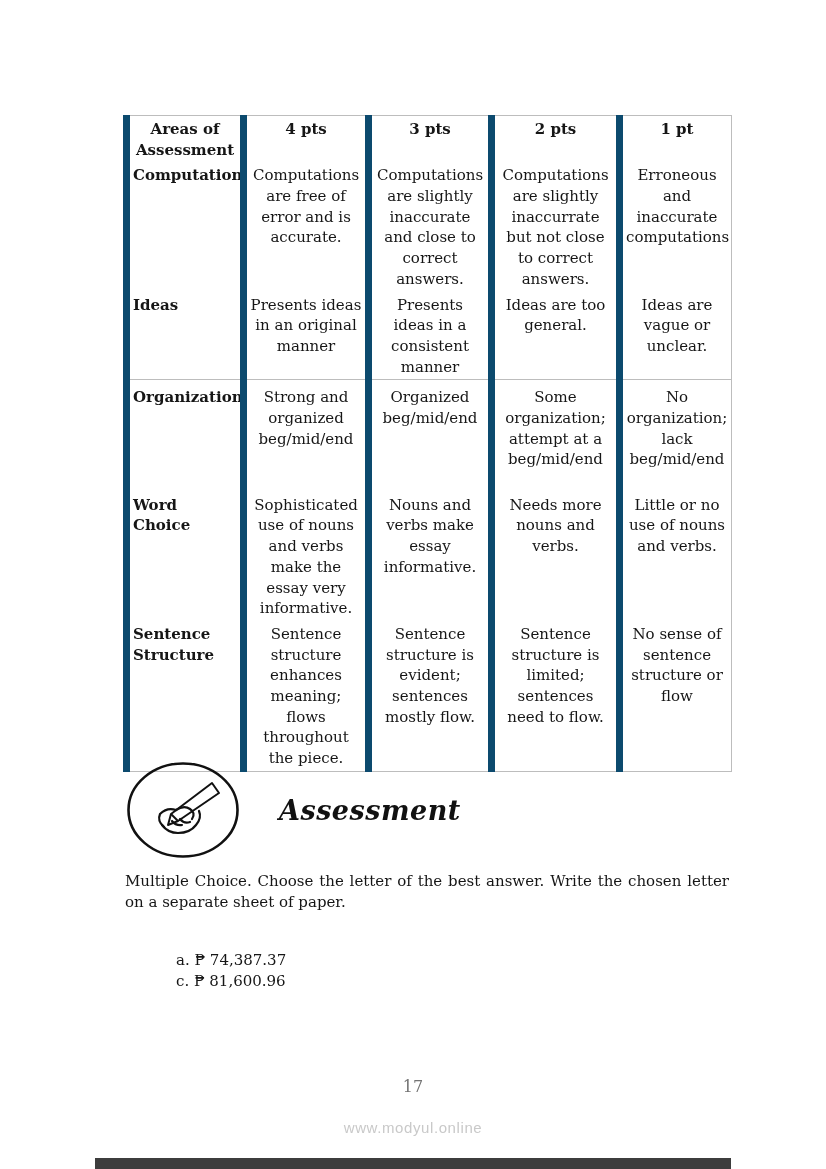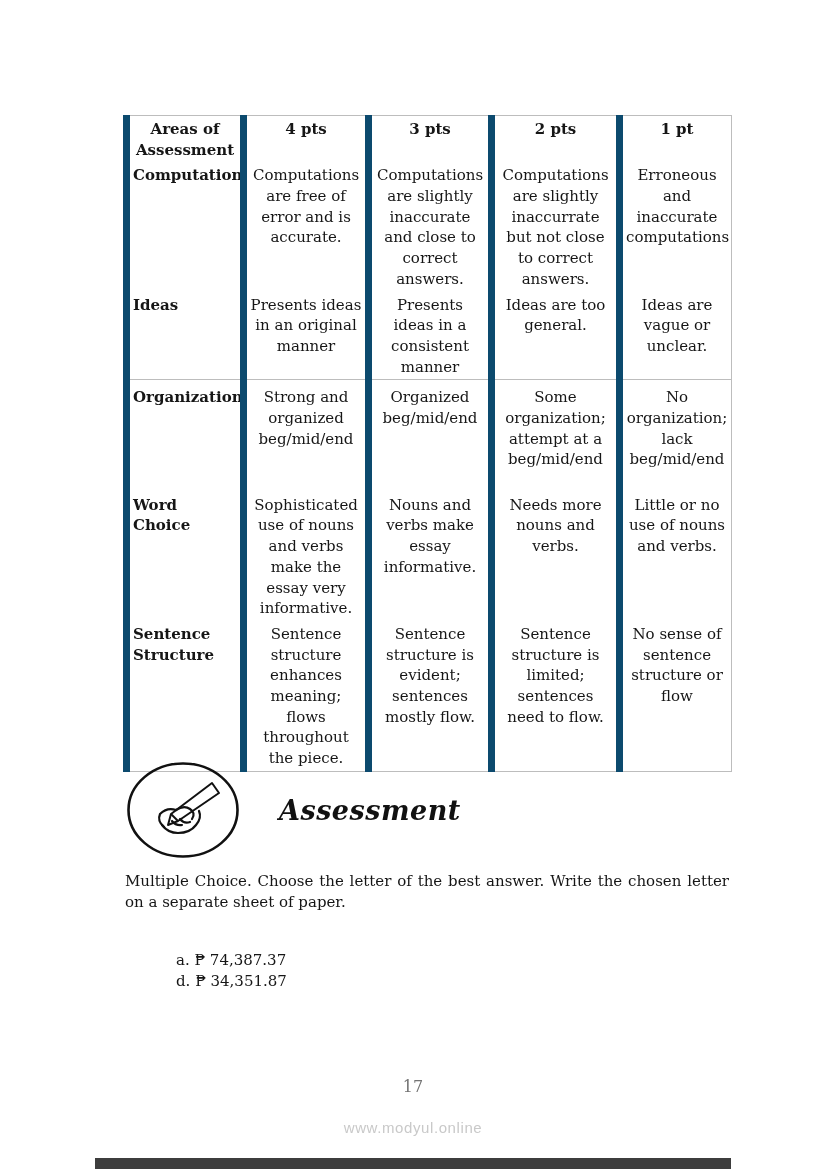--- a/index.html
+++ b/index.html
@@ -152,21 +152,21 @@
       </svg>
     </span>
     <h2 class="assess-title">Assessment</h2>
   </div>
 
   <p class="instructions">Multiple Choice. Choose the letter of the best answer. Write the chosen letter on a separate sheet of paper.</p>
 
   <div class="question-block">
     <div class="choices">
       <div class="choice"><span>a.</span> <span>₱ 74,387.37</span></div>
-      <div class="choice"><span>d.</span> <span>₱ 34,351.87</span></div>
+      <div class="choice"><span>c.</span> <span>₱ 81,600.96</span></div>
     </div>
   </div>
 
   <div class="page-number">17</div>
   <div class="watermark">www.modyul.online</div>
   <div class="footer-bar"></div>
 
 </div>
 
 </body></html>

